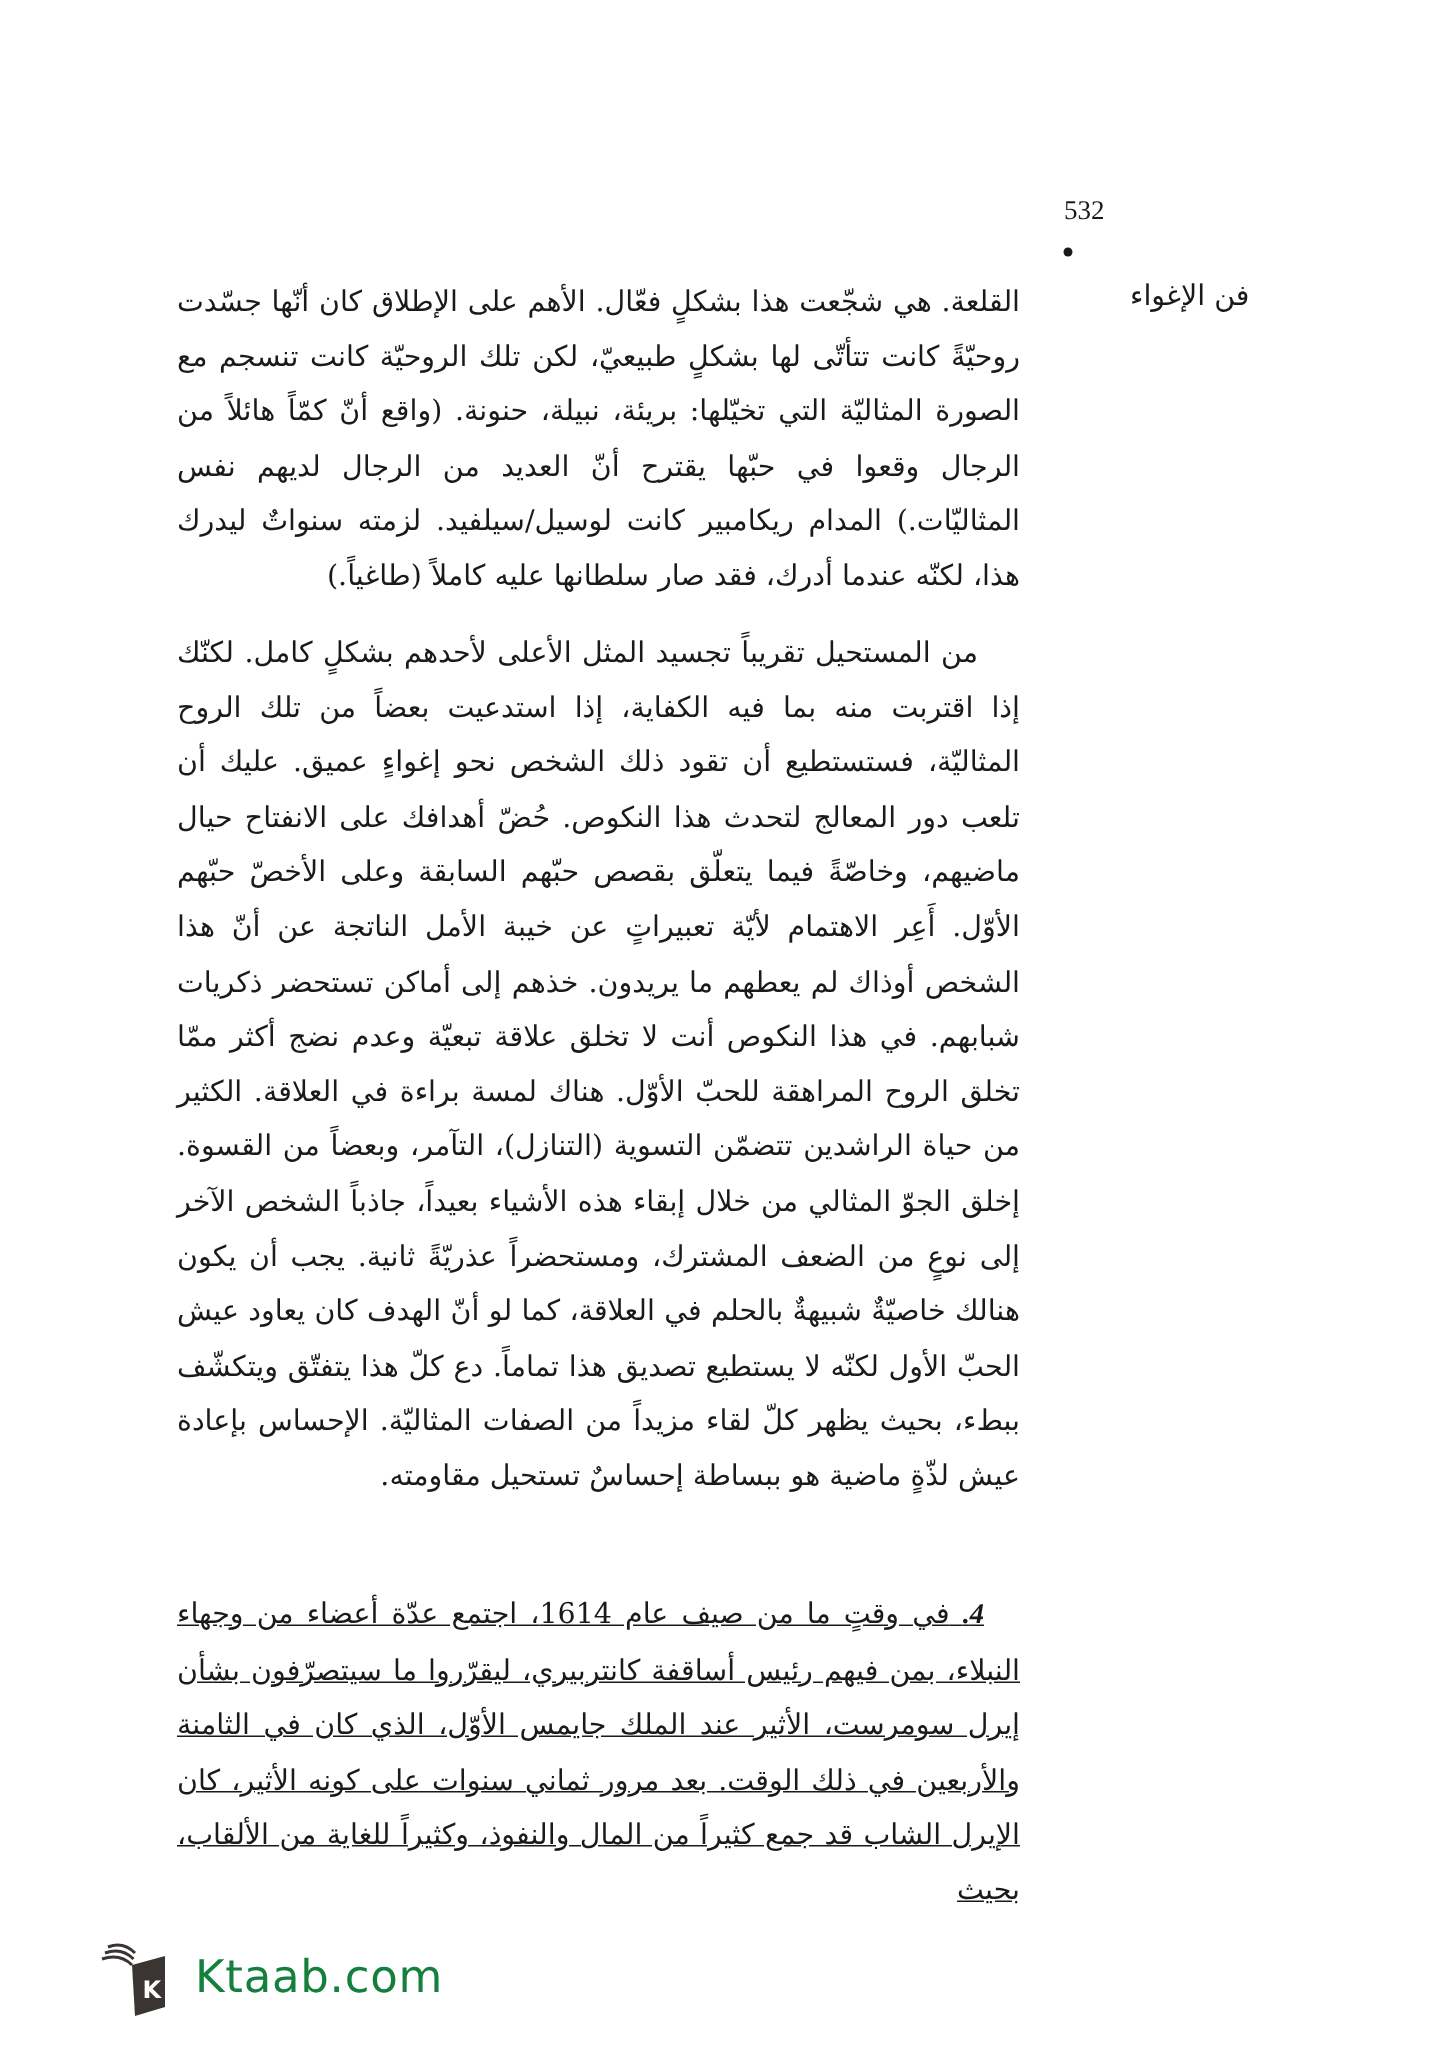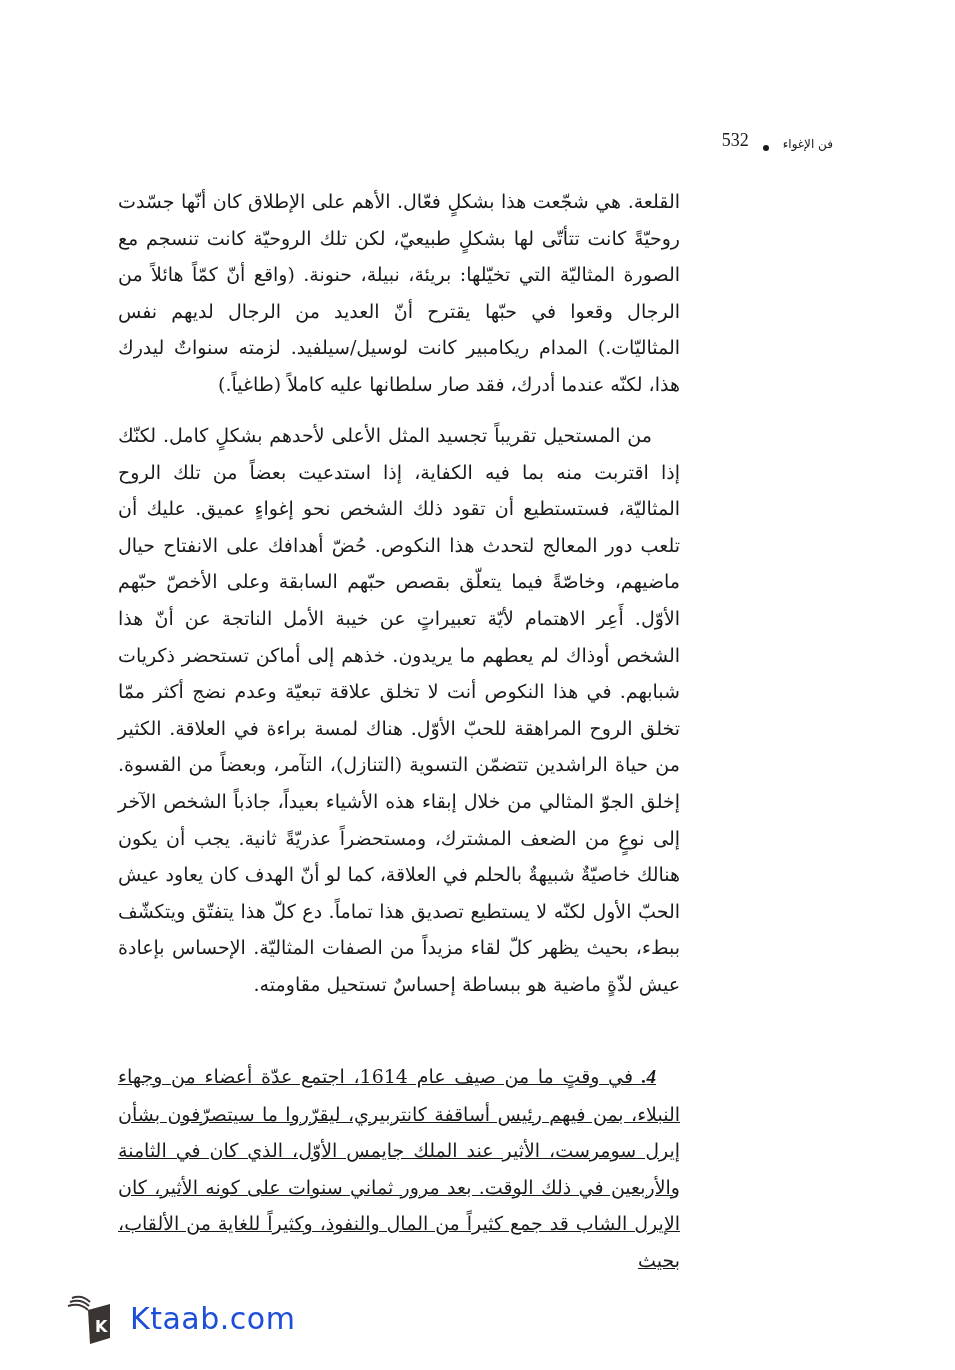--- a/index.html
+++ b/index.html
@@ -13,40 +13,41 @@
       position: relative;
       overflow: hidden;
       color: #1a1a1a;
       font-family: "DejaVu Serif", "Liberation Serif", serif;
     }
     .running-header {
       position: absolute;
       top: 130px;
       right: 122px;
       display: flex;
-      flex-direction: row;
-      align-items: flex-end;
+      flex-direction: column;
+      align-items: flex-start;
       gap: 14px;
       font-size: 17px;
       direction: ltr;
     }
     .running-header .page-number {
       font-family: "Liberation Serif", serif;
       font-size: 18px;
     }
     .running-header .bullet {
       display: inline-block;
       width: 6px;
       height: 6px;
       border-radius: 50%;
       background: #1a1a1a;
     }
     .running-header .book-title {
       direction: rtl;
-      font-size: 12px;
+      font-size: 19px;
+      margin-left: 44px;
     }
     .text-block {
       position: absolute;
       left: 118px;
       width: 562px;
       direction: rtl;
       text-align: justify;
       text-align-last: right;
       font-size: 19px;
       line-height: 36.6px;
@@ -74,21 +75,21 @@
       direction: ltr;
     }
     .watermark .logo-icon {
       width: 56px;
       height: 56px;
       position: relative;
     }
     .watermark .brand {
       font-family: "DejaVu Sans", sans-serif;
       font-size: 30px;
-      color: #1d4ed8;
+      color: #15803d;
       letter-spacing: 0.5px;
     }
   </style>
 </head>
 <body>
 
 <div class="running-header">
   <span class="page-number">532</span>
   <span class="bullet"></span>
   <span class="book-title">فن الإغواء</span>

